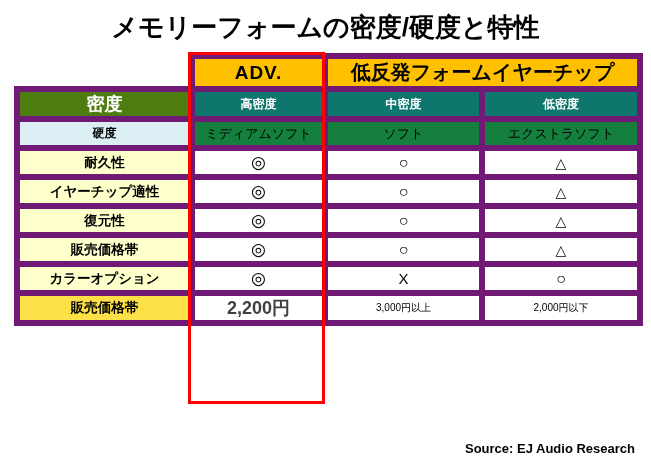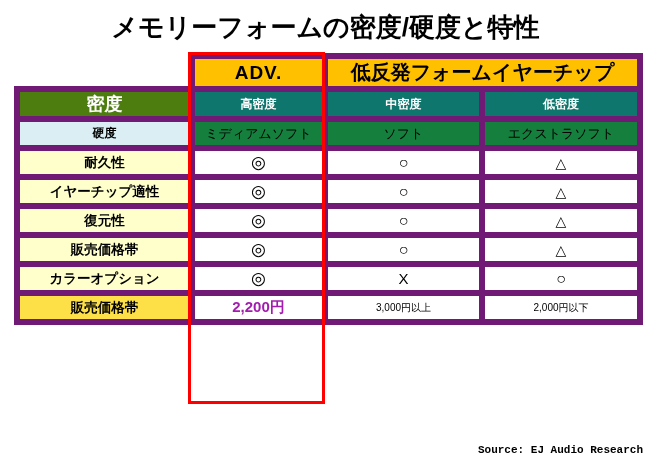--- a/index.html
+++ b/index.html
@@ -103,23 +103,23 @@
   .cell-mark {
     font-size: 16px;
     line-height: 1;
   }
   .price-label {
     background: #fde047;
     font-weight: bold;
     font-size: 13.5px;
   }
   .price-adv {
-    color: #a21caf;
-    font-weight: bold;
-    font-size: 15px;
+    color: #404040;
+    font-weight: bold;
+    font-size: 18px;
   }
   .price-other {
     font-size: 10px;
   }
   .mark-double {
     font-size: 17px;
   }
   .mark-circle {
     font-size: 16px;
   }
@@ -131,26 +131,25 @@
   }
   
   .adv-highlight {
     position: absolute;
     border: 3px solid #ff0000;
     pointer-events: none;
     box-sizing: border-box;
   }
   .source {
     position: absolute;
-    right: 8px;
+    right: 16px;
     bottom: 8px;
-    font-size: 11px;
+    font-size: 13px;
     font-weight: bold;
     color: #000;
-    font-family: Liberation Mono, monospace;
   }
 </style>
 </head>
 <body>
 
 <div class="page">
 
   <div class="title">メモリーフォームの密度/硬度と特性</div>
 
   <div class="table-wrap">

